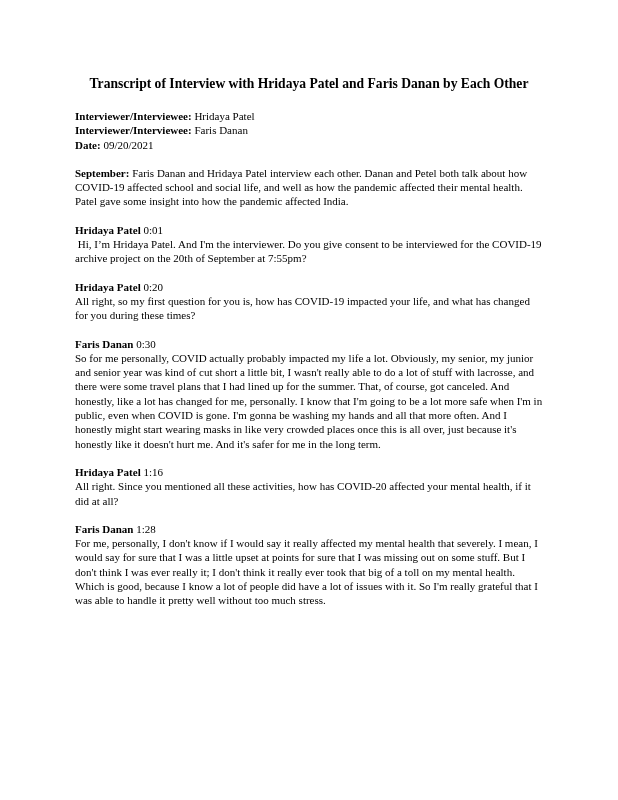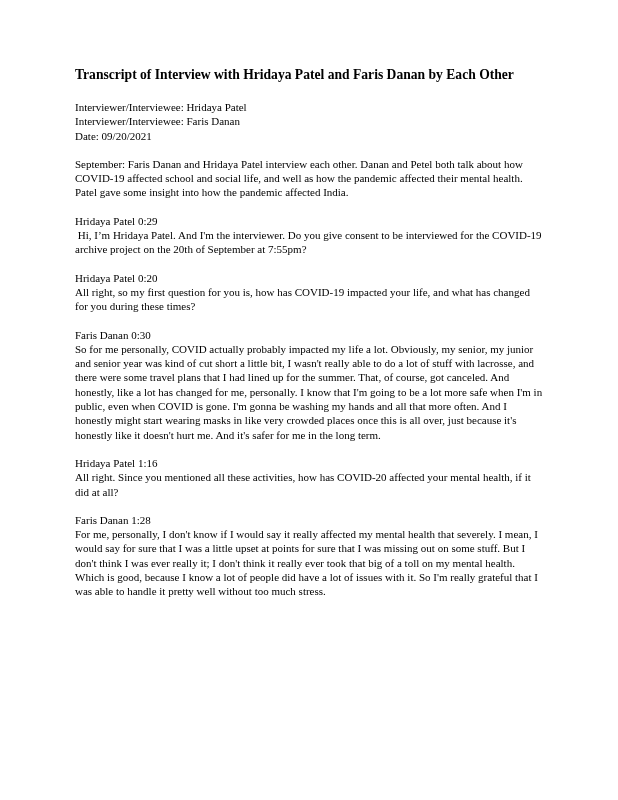--- a/index.html
+++ b/index.html
@@ -16,47 +16,48 @@
     padding: 64px 75px 0 75px;
     color: #000000;
     font-family: "Liberation Serif", "DejaVu Serif", serif;
     font-size: 11px;
     line-height: 14.3px;
     overflow: hidden;
   }
   .title {
     font-size: 13.6px;
     font-weight: bold;
-    margin: 3px 0 17px 0;
+    text-align: center;
+    margin: 12px 0 17px 0;
     line-height: 16px;
   }
   p { margin: 0; }
   .meta-block { margin: 0 0 14px 0; }
   .abstract { margin: 0 0 14px 0; }
   .turn { margin: 0 0 14px 0; }
   .speech { white-space: pre-wrap; }
-  strong { font-weight: normal; }
+  strong { font-weight: bold; }
 </style>
 </head>
 <body>
 
 <div class="page">
 
   <h1 class="title">Transcript of Interview with Hridaya Patel and Faris Danan by Each Other</h1>
 
   <div class="meta-block">
     <p class="meta-line"><strong>Interviewer/Interviewee:</strong> <span>Hridaya Patel</span></p>
     <p class="meta-line"><strong>Interviewer/Interviewee:</strong> <span>Faris Danan</span></p>
     <p class="meta-line"><strong>Date:</strong> <span>09/20/2021</span></p>
   </div>
 
   <p class="abstract"><strong>September:</strong> <span>Faris Danan and Hridaya Patel interview each other. Danan and Petel both talk about how COVID-19 affected school and social life, and well as how the pandemic affected their mental health. Patel gave some insight into how the pandemic affected India.</span></p>
 
   <div class="turn">
-    <p class="speaker-line"><strong>Hridaya Patel</strong> <span>0:29</span></p>
+    <p class="speaker-line"><strong>Hridaya Patel</strong> <span>0:01</span></p>
     <p class="speech"> Hi, I’m Hridaya Patel. And I'm the interviewer. Do you give consent to be interviewed for the COVID-19 archive project on the 20th of September at 7:55pm?</p>
   </div>
 
 
   <div class="turn">
     <p class="speaker-line"><strong>Hridaya Patel</strong> <span>0:20</span></p>
     <p class="speech">All right, so my first question for you is, how has COVID-19 impacted your life, and what has changed for you during these times?</p>
   </div>
 
   <div class="turn">

